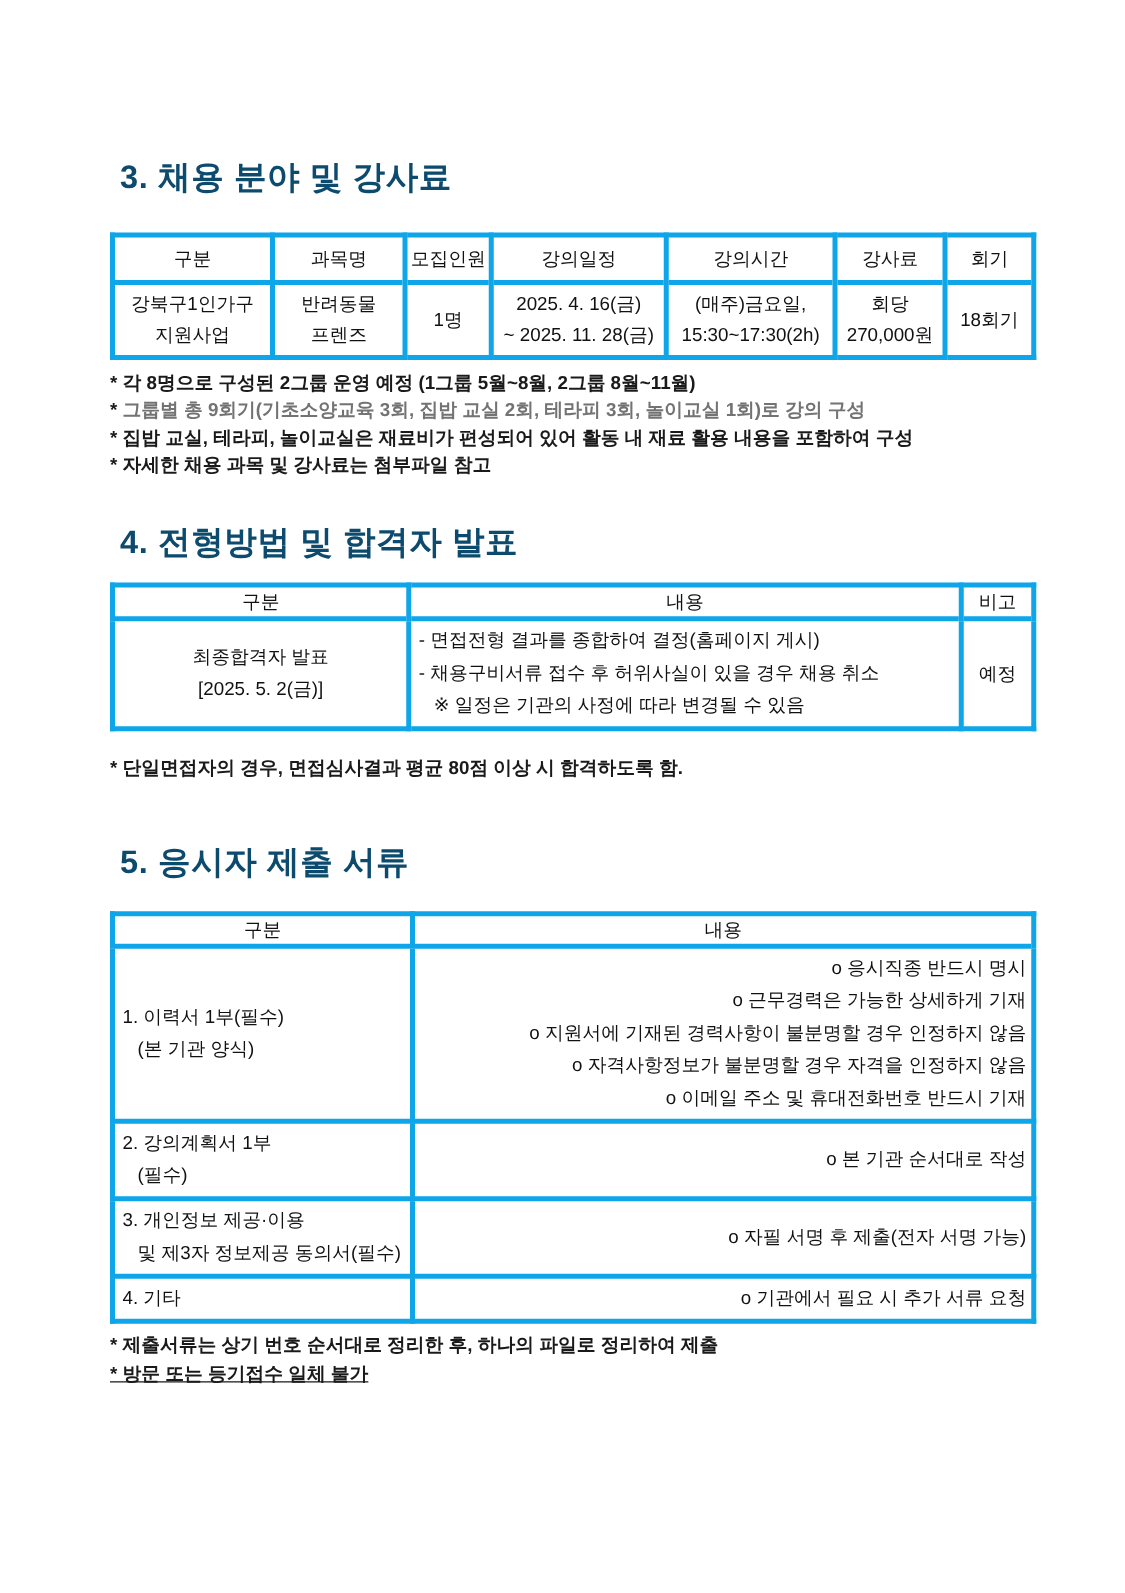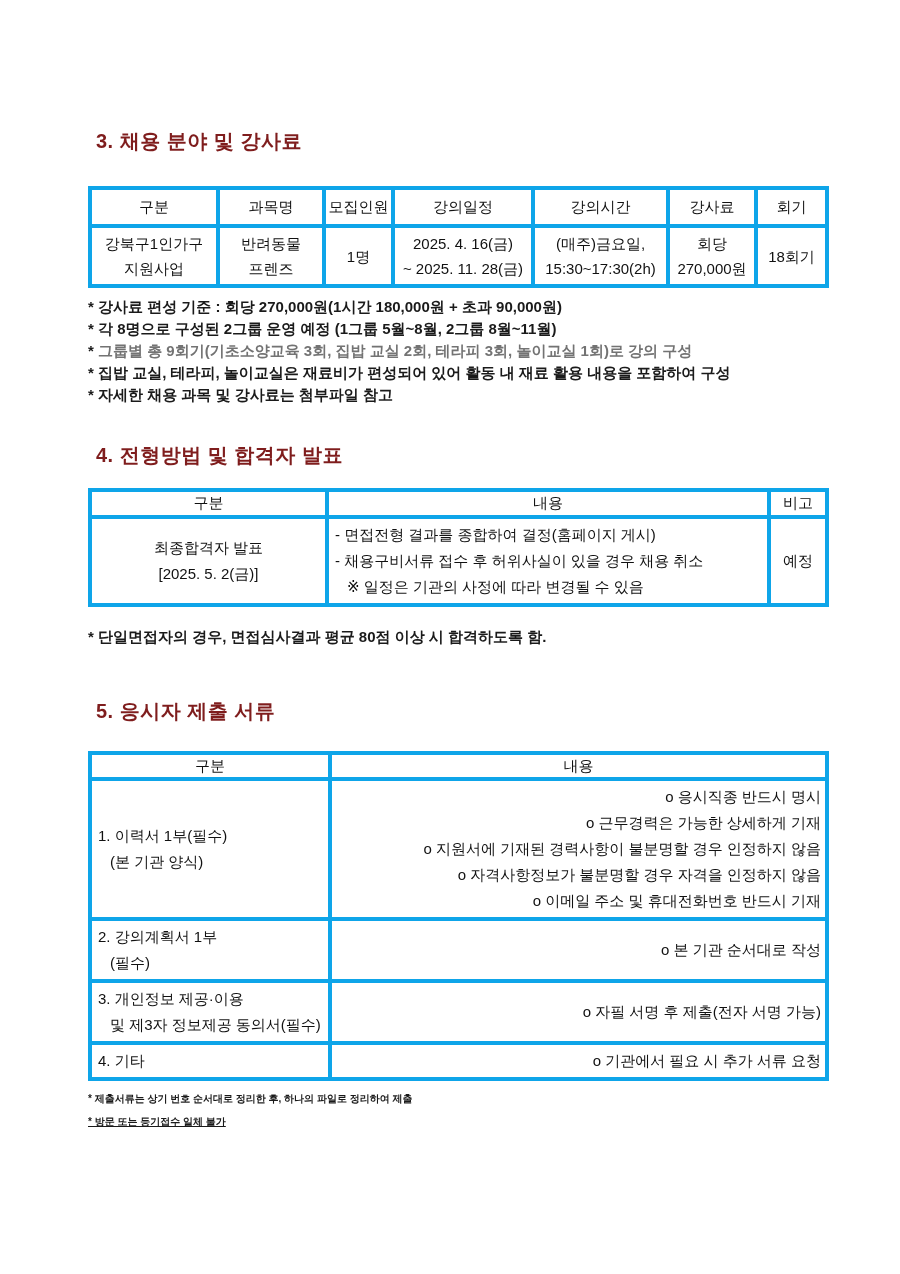--- a/index.html
+++ b/index.html
@@ -10,24 +10,24 @@
   }
   .page {
     position: relative;
     width: 900px;
     height: 1274px;
     background: #ffffff;
     padding: 128px 75px 0 88px;
     overflow: hidden;
   }
   .sec-heading {
-    font-size: 20px;
+    font-size: 26px;
     line-height: 26px;
     font-weight: bold;
-    color: #7f1d1d;
+    color: #0c4a6e;
     margin-left: 8px;
     letter-spacing: 0.5px;
   }
   table {
     border-collapse: collapse;
     width: 737px;
     table-layout: fixed;
     font-size: 15px;
     color: #111;
   }
@@ -78,21 +78,21 @@
   
   .h5 { margin-top: 50px; }
   .t3 { margin-top: 27px; }
   .t3 th { height: 26px; }
   .t3 .label-cell { padding: 3px 4px 3px 6px; }
   .t3 .content-cell { padding: 3px 4px 3px 10px; text-align: right; }
   .t3 .line { line-height: 26px; }
   .t3 .label-indent { padding-left: 12px; }
   .footers5 { margin-top: 6px; }
   .footer-line {
-    font-size: 10px;
+    font-size: 15px;
     font-weight: bold;
     line-height: 23px;
   }
   .footer-line.underline span { text-decoration: underline; }
 </style>
 </head>
 <body>
 
 <div class="page">
 
@@ -145,21 +145,20 @@
           <div class="line">270,000원</div>
         </td>
         <td class="center">
           <div class="line">18회기</div>
         </td>
       </tr>
     </tbody>
   </table>
 
   <div class="notes3">
-    <div class="note"><span>*</span> <span>강사료 편성 기준 : 회당 270,000원(1시간 180,000원 + 초과 90,000원)</span></div>
     <div class="note"><span>*</span> <span>각 8명으로 구성된 2그룹 운영 예정 (1그룹 5월~8월, 2그룹 8월~11월)</span></div>
     <div class="note"><span>*</span> <span class="red-part">그룹별 총 9회기(기초소양교육 3회, 집밥 교실 2회, 테라피 3회, 놀이교실 1회)로 강의 구성</span></div>
     <div class="note"><span>*</span> <span>집밥 교실, 테라피, 놀이교실은 재료비가 편성되어 있어 활동 내 재료 활용 내용을 포함하여 구성</span></div>
     <div class="note"><span>*</span> <span>자세한 채용 과목 및 강사료는 첨부파일 참고</span></div>
   </div>
 
   <div class="sec-heading h4">4. 전형방법 및 합격자 발표</div>
 
   <table class="t2">
     <colgroup>

